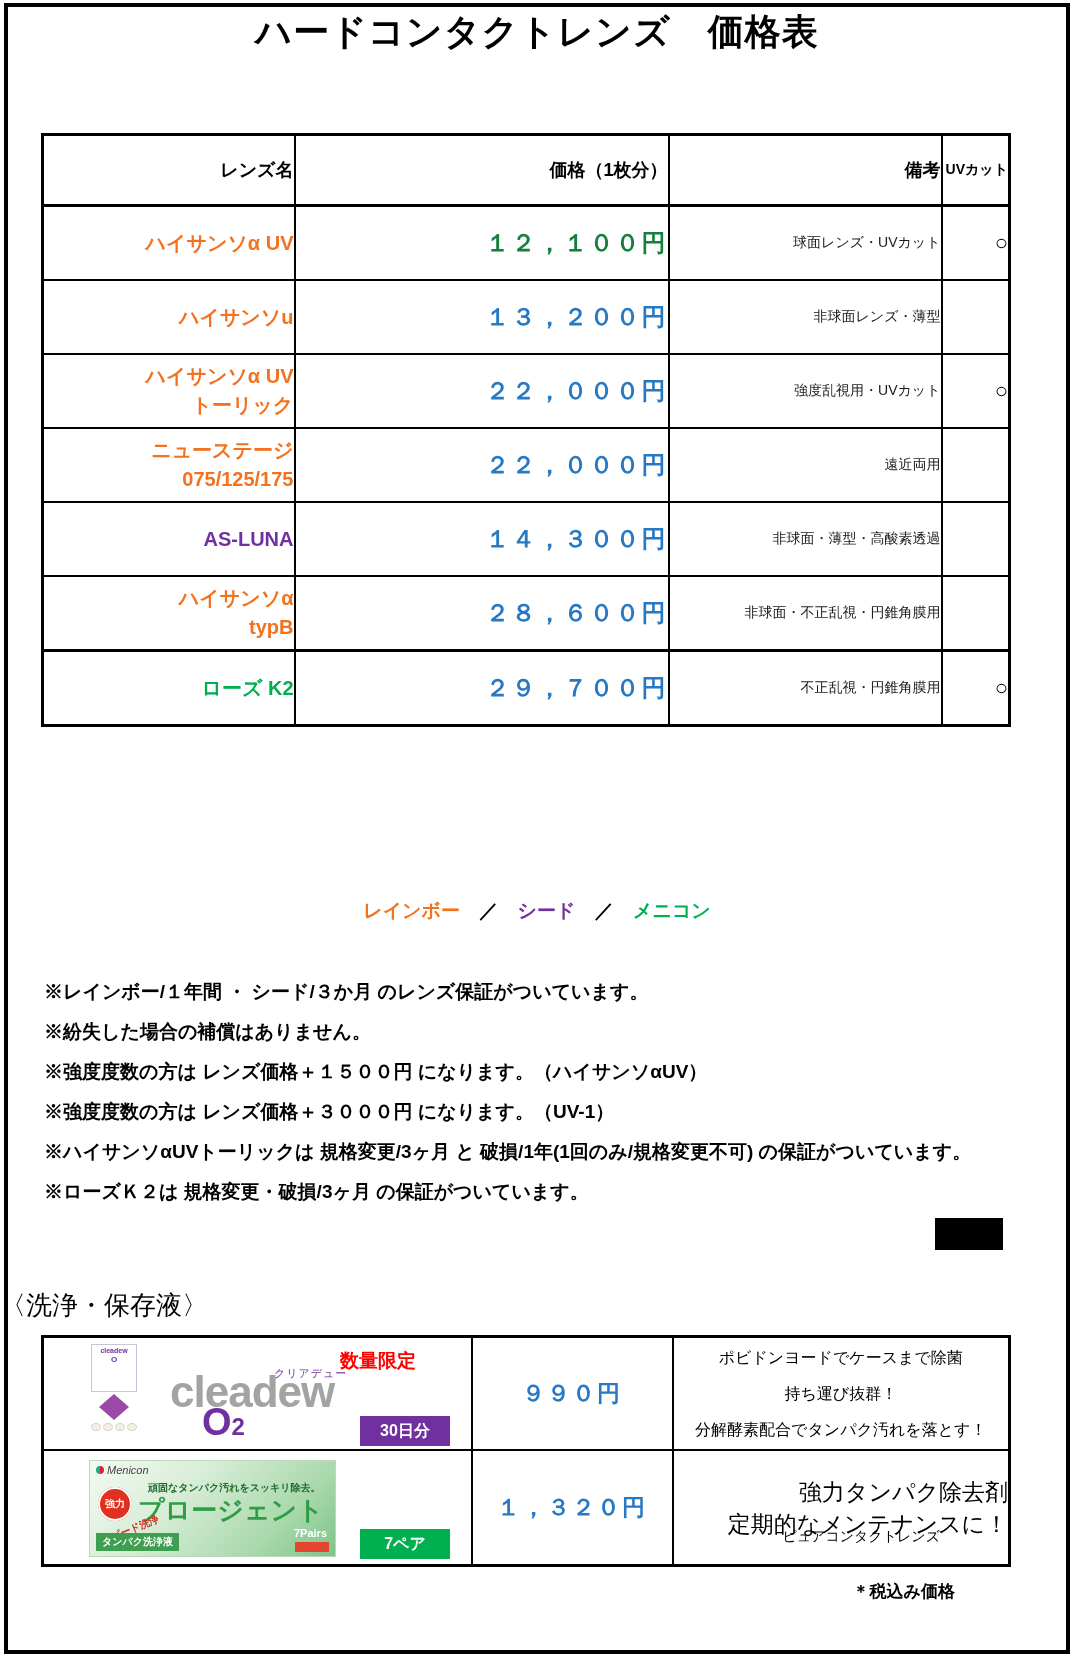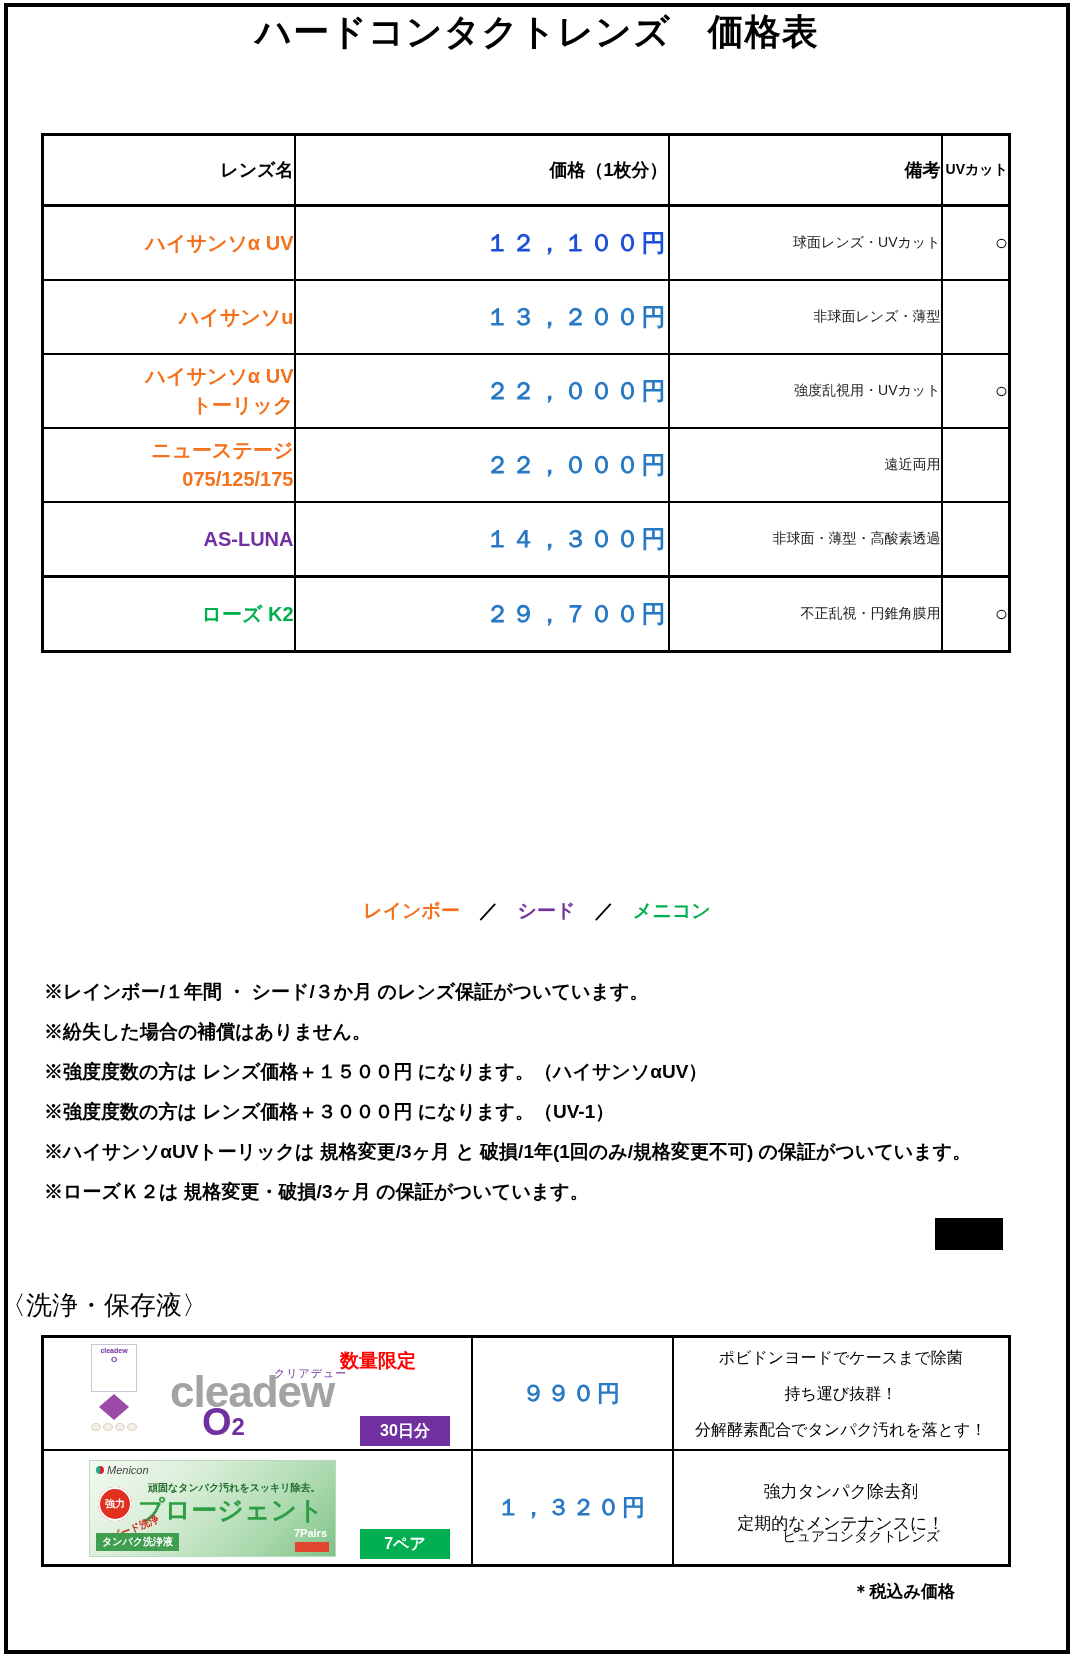--- a/index.html
+++ b/index.html
@@ -54,21 +54,21 @@
   table.ptable {
     position:absolute; left:41px; top:1335px;
     border-collapse:collapse; table-layout:fixed; border:3px solid #000;
   }
   table.ptable td { border:2px solid #000; padding:0; vertical-align:middle; text-align:center; }
   table.ptable tr.r1 td { height:111px; }
   table.ptable tr.r2 td { height:113px; }
   td.pcell { position:relative; text-align:left; }
   td.pprice { font-size:23px; font-weight:bold; letter-spacing:2px; }
   .prem3 { font-size:16px; line-height:36px; }
-  .prem2 { font-size:17px; line-height:32px; }
+  .prem2 { font-size:23px; line-height:32px;text-align:right; }
 
   .limited { position:absolute; left:274px; top:10px; width:120px; text-align:center;
              font-size:19px; font-weight:bold; }
   .pbadge  { position:absolute; left:316px; top:78px; width:90px; height:30px;
              color:#fff; font-size:16px; font-weight:bold; line-height:30px; text-align:center; }
 
   
   .thumb1 { position:absolute; left:47px; top:6px; width:46px; height:90px;
             display:flex; flex-direction:column; }
   .t1-carton { height:44px; background:#fff; border:1px solid #cfc3d8; padding:2px 2px 0 2px; }
@@ -130,21 +130,21 @@
       <td>備考</td>
       <td class="uv-h">UVカット</td>
     </tr>
 
     <tr class="data">
       <td>
             <div class="name" style="color: rgb(244, 113, 29);">
               <span class="nline">ハイサンソα UV</span>
             </div>
           </td>
-      <td class="price" style="color: #1d4ed8;">１２，１００円</td>
+      <td class="price" style="color: #15803d;">１２，１００円</td>
       <td class="rem">球面レンズ・UVカット</td>
       <td class="uv">○</td>
     </tr>
     <tr class="data">
       <td>
             <div class="name" style="color: rgb(244, 113, 29);">
               <span class="nline">ハイサンソu</span>
             </div>
           </td>
       <td class="price" style="color: rgb(39, 121, 196);">１３，２００円</td>
@@ -174,20 +174,31 @@
       <td class="uv"></td>
     </tr>
     <tr class="data">
       <td>
             <div class="name" style="color: rgb(112, 48, 160);">
               <span class="nline">AS-LUNA</span>
             </div>
           </td>
       <td class="price" style="color: rgb(39, 121, 196);">１４，３００円</td>
       <td class="rem">非球面・薄型・高酸素透過</td>
+      <td class="uv"></td>
+    </tr>
+    <tr class="data">
+      <td>
+            <div class="name" style="color: rgb(244, 113, 29);">
+              <span class="nline">ハイサンソα</span>
+              <span class="nline">typB</span>
+            </div>
+          </td>
+      <td class="price" style="color: rgb(39, 121, 196);">２８，６００円</td>
+      <td class="rem">非球面・不正乱視・円錐角膜用</td>
       <td class="uv"></td>
     </tr>
     <tr class="data sep-top">
       <td>
             <div class="name" style="color: rgb(0, 176, 80);">
               <span class="nline">ローズ K2</span>
             </div>
           </td>
       <td class="price" style="color: rgb(39, 121, 196);">２９，７００円</td>
       <td class="rem">不正乱視・円錐角膜用</td>

